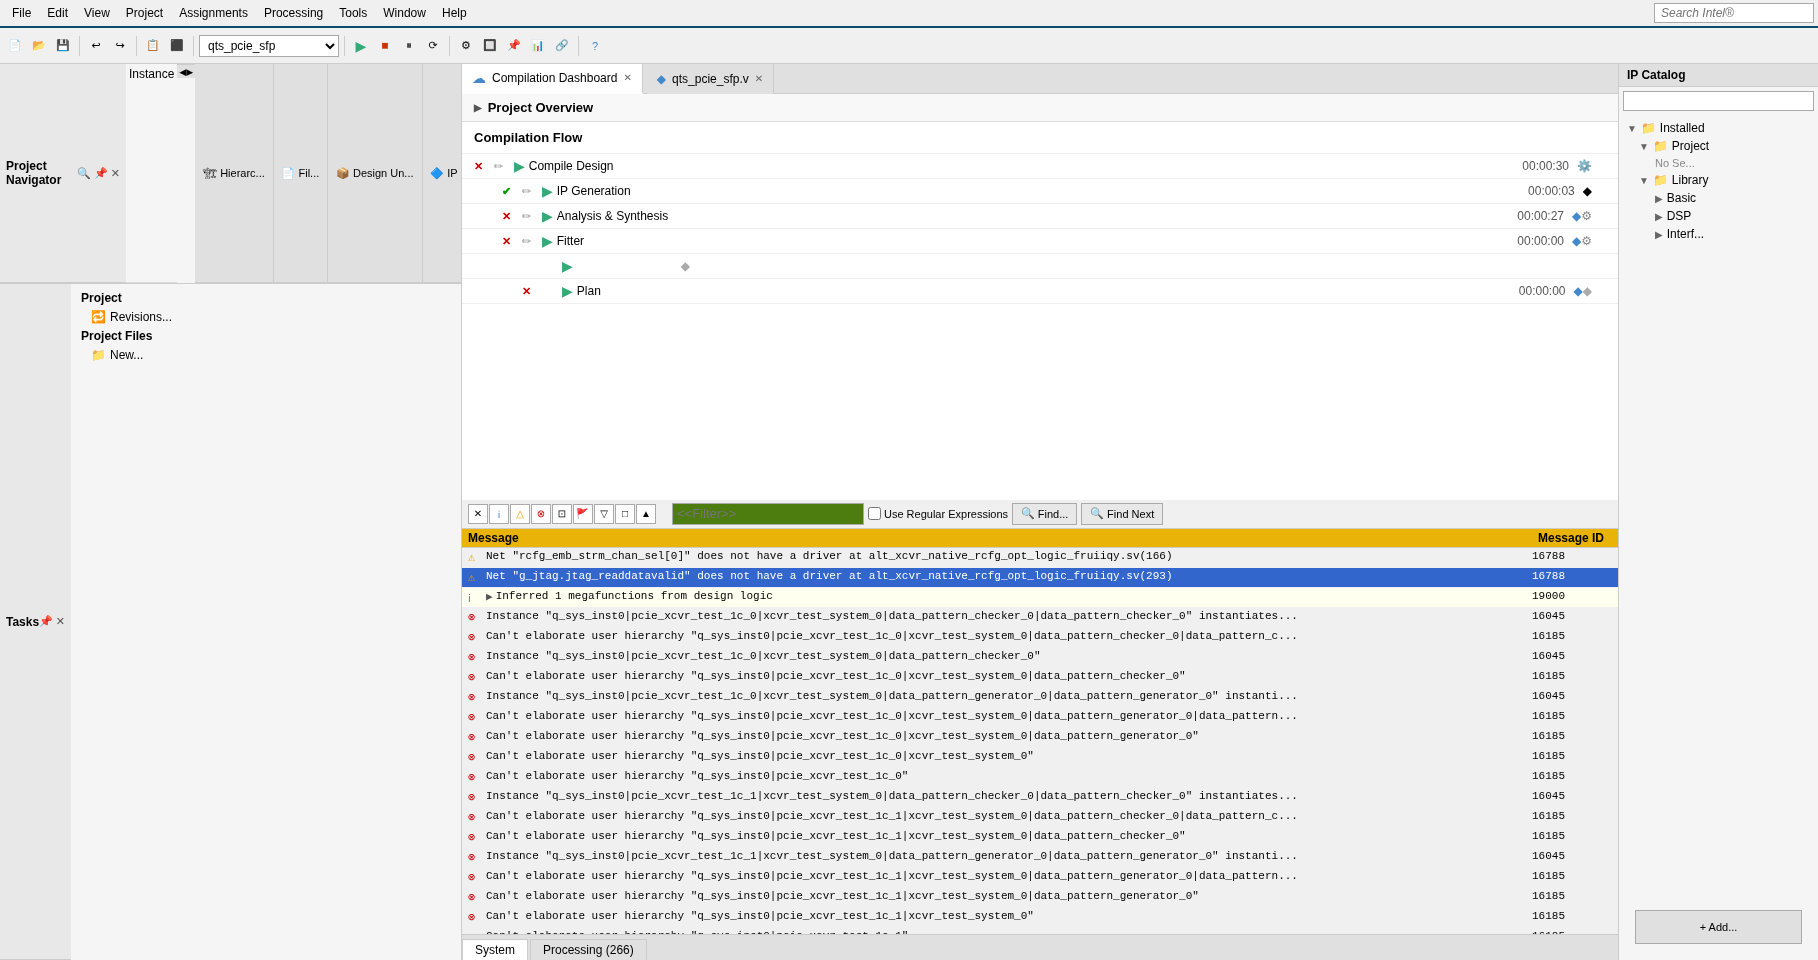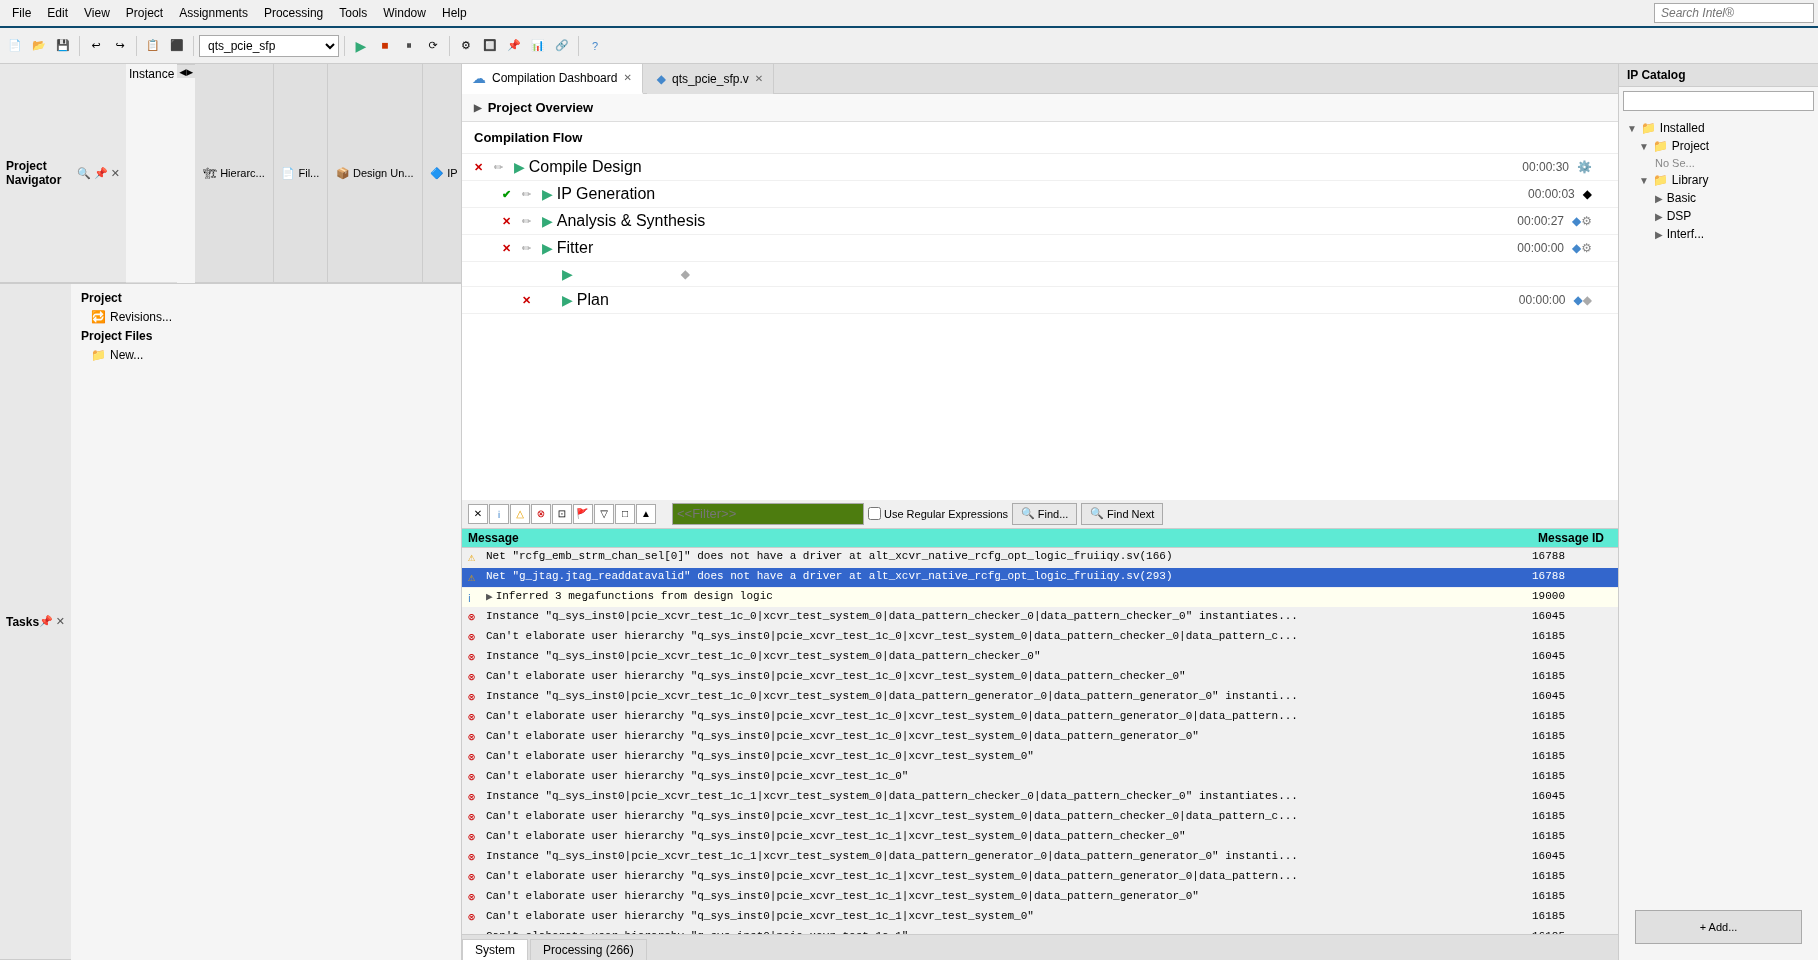--- a/index.html
+++ b/index.html
@@ -55,21 +55,21 @@
     
     .project-overview { background: #f8f8f8; border-bottom: 1px solid #ddd; padding: 6px 12px; display: flex; align-items: center; gap: 6px; font-weight: bold; font-size: 13px; cursor: pointer; }
     .expand-arrow { font-size: 10px; color: #555; }
     
     .compilation-flow-header { padding: 8px 12px; font-weight: bold; font-size: 13px; border-bottom: 1px solid #eee; }
     
     .flow-item { display: flex; align-items: center; padding: 4px 12px; border-bottom: 1px solid #f0f0f0; }
     .flow-status { width: 20px; font-size: 11px; }
     .flow-edit { width: 20px; font-size: 11px; color: #888; cursor: pointer; }
     .flow-play-btn { background: none; border: none; cursor: pointer; color: #3a7; font-size: 14px; }
-    .flow-name { flex: 1; font-size: 16px; padding-left: 4px; }
+    .flow-name { flex: 1; font-size: 12px; padding-left: 4px; }
     .flow-time { width: 100px; text-align: right; font-size: 12px; color: #555; }
     .status-x { color: #cc0000; font-weight: bold; }
     .status-check { color: #009900; font-weight: bold; }
     .indented { padding-left: 40px; }
     .more-indented { padding-left: 60px; }
     
     
     #right-panel { width: 200px; border-left: 1px solid #ccc; background: #f5f5f5; display: flex; flex-direction: column; }
     .ip-catalog-header { background: #e0e0e0; border-bottom: 1px solid #ccc; padding: 4px 8px; font-weight: bold; font-size: 12px; }
     .ip-search { border: 1px solid #aaa; width: calc(100% - 8px); margin: 4px; padding: 2px 4px; font-size: 12px; }
@@ -81,21 +81,21 @@
     .ip-add-btn { margin: 16px; padding: 10px 6px; font-size: 11px; background: #e0e0e0; border: 1px solid #aaa; cursor: pointer; }
     
     
     #message-filter { background: #f0f0f0; border-bottom: 1px solid #ccc; padding: 3px 6px; display: flex; align-items: center; gap: 4px; }
     .filter-input { border: 1px solid #aaa; background: #4d7c0f; padding: 2px 4px; font-size: 13px; width: 192px; height: 22px; }
     .find-btn { border: 1px solid #aaa; background: #e8e8e8; cursor: pointer; padding: 2px 8px; font-size: 11px; height: 22px; display: flex; align-items: center; gap: 3px; }
     .checkbox-label { display: flex; align-items: center; gap: 3px; font-size: 11px; }
     
     
     #message-table { flex: 1; overflow-y: auto; }
-    .msg-header { display: flex; background: #5eead4; border-bottom: 1px solid #ccc; padding: 2px 6px; font-weight: bold; font-size: 12px; position: sticky; top: 0; }
+    .msg-header { display: flex; background: #eab308; border-bottom: 1px solid #ccc; padding: 2px 6px; font-weight: bold; font-size: 12px; position: sticky; top: 0; }
     .msg-col-message { flex: 1; }
     .msg-col-id { width: 80px; text-align: right; padding-right: 8px; }
     .msg-row { display: flex; padding: 2px 6px; border-bottom: 1px solid #f0f0f0; font-size: 11px; font-family: 'Courier New', monospace; cursor: pointer; }
     .msg-row.selected { background: #3366cc; color: white; }
     .msg-icon { width: 18px; flex-shrink: 0; }
     .msg-text { flex: 1; overflow: hidden; text-overflow: ellipsis; white-space: nowrap; }
     .msg-id { width: 80px; text-align: left; padding-right: 8px; }
     .warn-triangle { color: #e8a000; font-size: 12px; }
     .error-circle { color: #cc0000; font-size: 12px; }
     
@@ -367,21 +367,21 @@
     </div>
           <div class="msg-row selected">
       <span class="msg-icon warn-triangle">⚠</span>
 
       <span class="msg-text">Net "g_jtag.jtag_readdatavalid" does not have a driver at alt_xcvr_native_rcfg_opt_logic_fruiiqy.sv(293)</span>
       <span class="msg-id">16788</span>
     </div>
           <div class="msg-row expandable">
       <span class="msg-icon" style="color:#4488cc;">ℹ</span>
       <span class="expand-tri">▶</span>
-      <span class="msg-text">Inferred 3 megafunctions from design logic</span>
+      <span class="msg-text">Inferred 1 megafunctions from design logic</span>
       <span class="msg-id">19000</span>
     </div>
           <div class="msg-row">
       <span class="msg-icon error-circle">⊗</span>
 
       <span class="msg-text">Instance "q_sys_inst0|pcie_xcvr_test_1c_0|xcvr_test_system_0|data_pattern_checker_0|data_pattern_checker_0" instantiates...</span>
       <span class="msg-id">16045</span>
     </div>
           <div class="msg-row">
       <span class="msg-icon error-circle">⊗</span>

